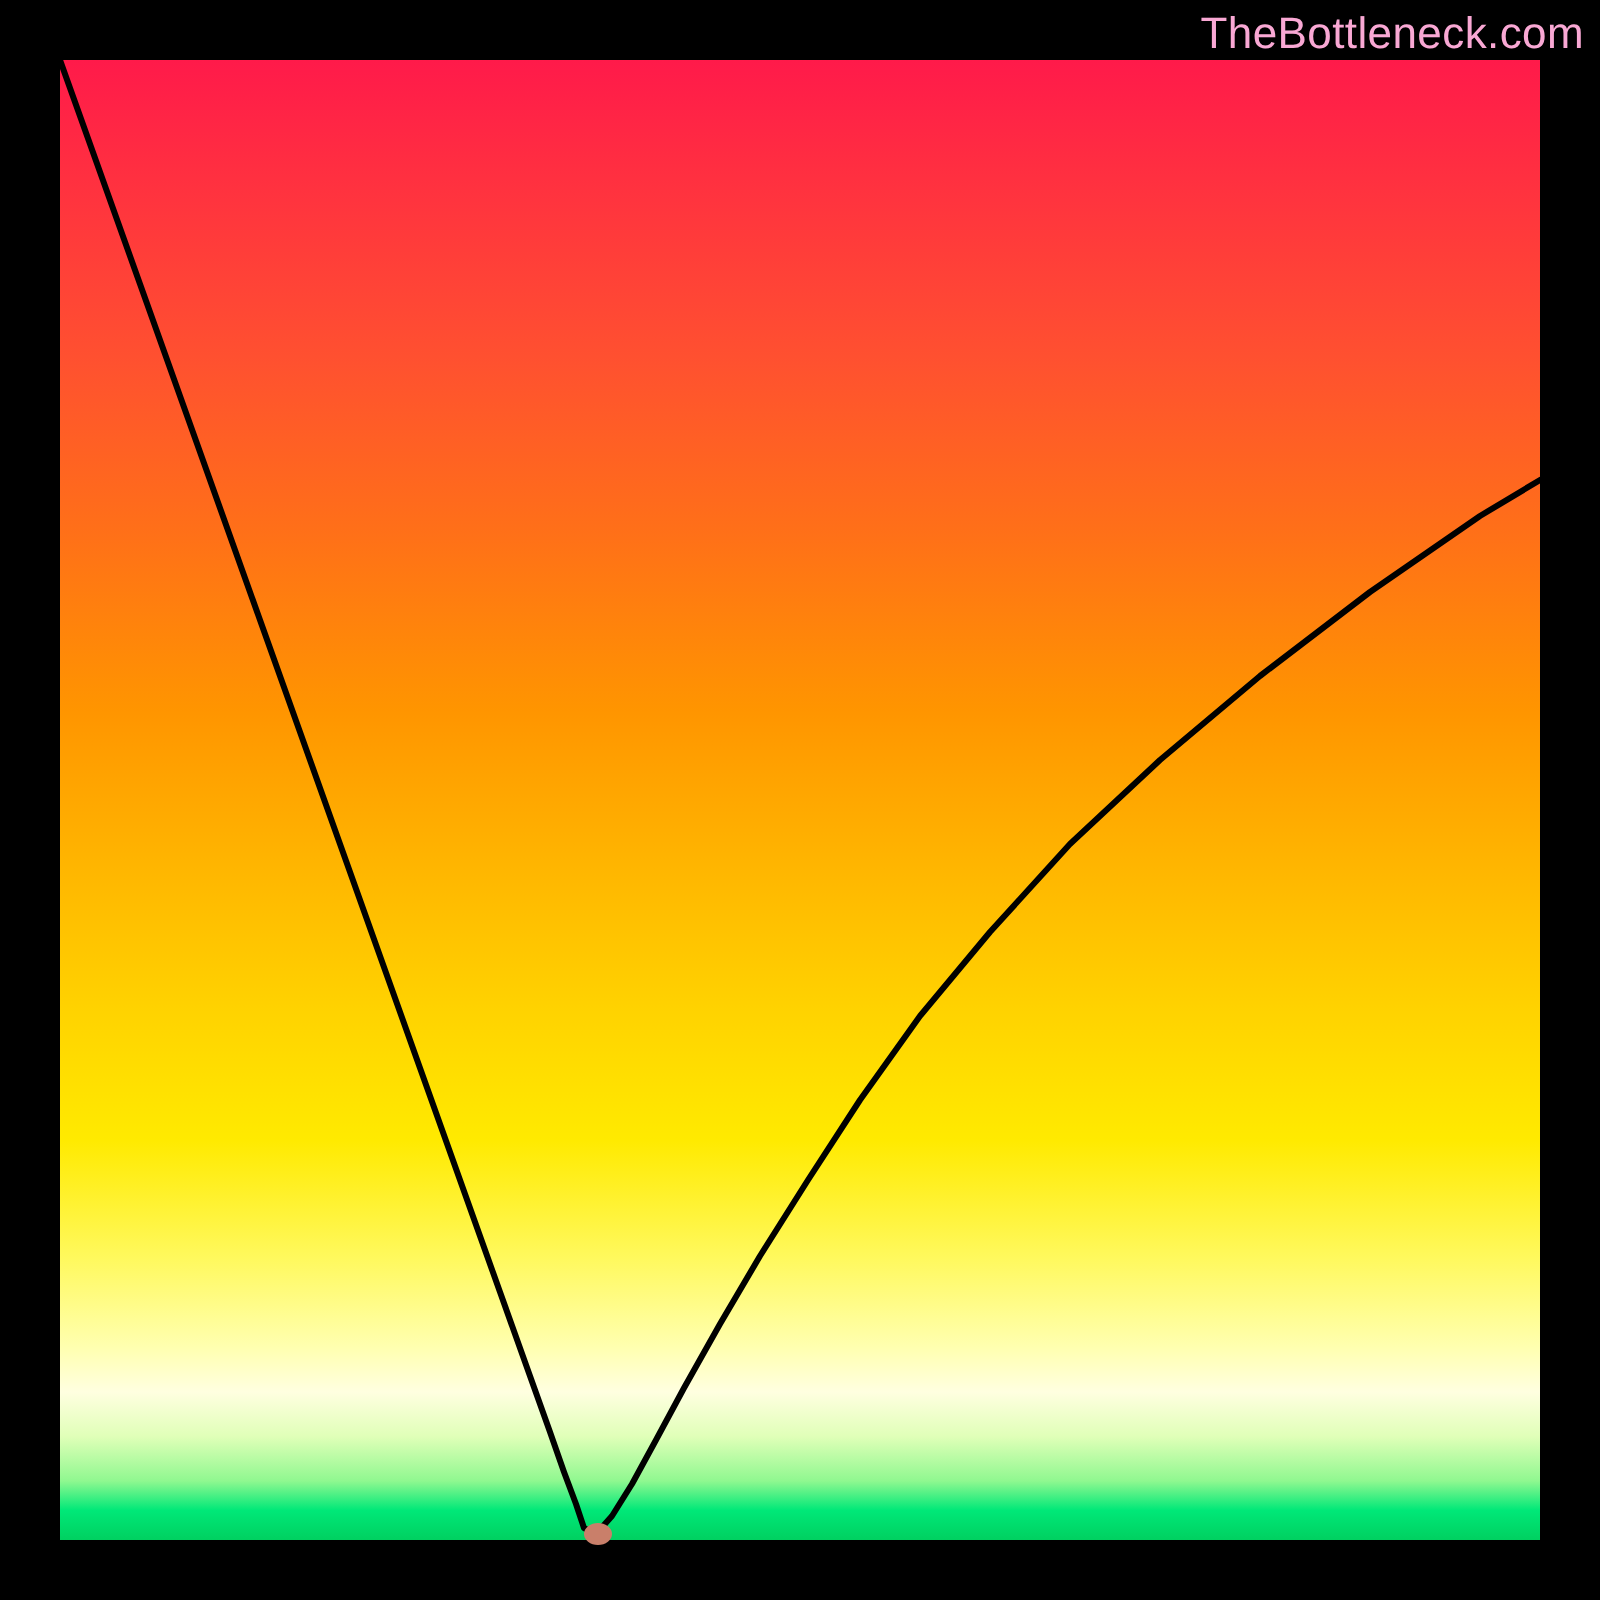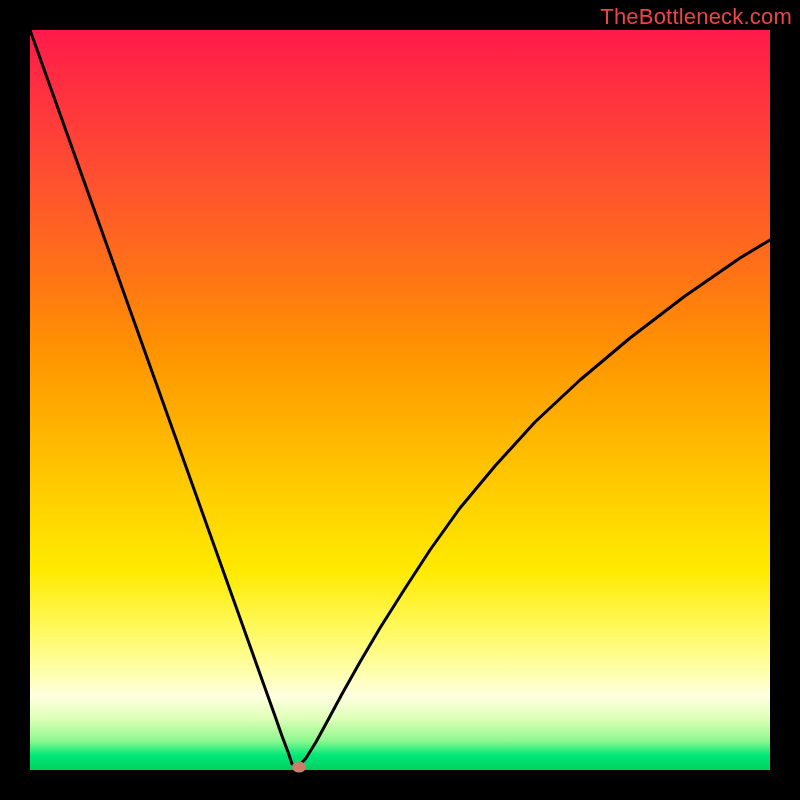--- a/index.html
+++ b/index.html
@@ -33,21 +33,21 @@
       #00e878 98%,
       #00d060 100%);
   }
   .watermark {
     position: absolute;
     top: 4px;
     right: 8px;
     font-family: Arial, Helvetica, sans-serif;
     font-size: 22px;
     font-weight: 500;
-    color: #ef4444;
+    color: #f9a8d4;
     letter-spacing: 0.2px;
   }
   svg.curve {
     position: absolute;
     left: 0;
     top: 0;
     width: 740px;
     height: 740px;
   }
   .marker {

